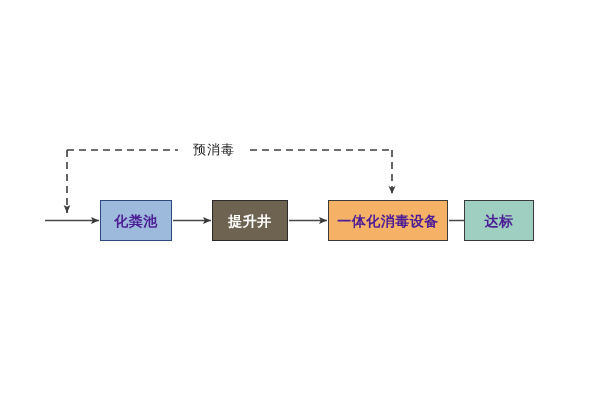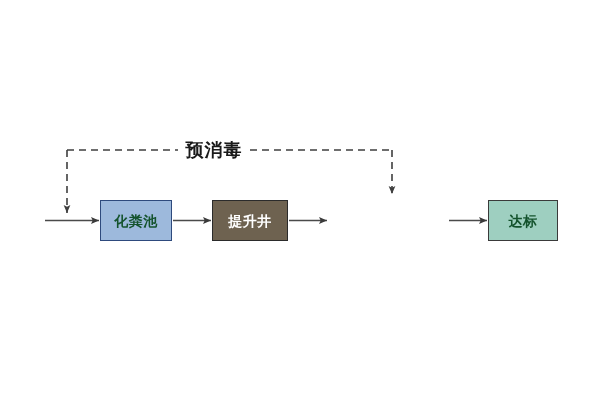--- a/index.html
+++ b/index.html
@@ -36,21 +36,21 @@
     justify-content: center;
     border-style: solid;
     border-width: 1.5px;
     z-index: 3;
   }
   .node-label {
     font-weight: bold;
     font-size: 14px;
     line-height: 1;
     letter-spacing: 0.5px;
-    color: #14532d;
+    color: #4c1d95;
     white-space: nowrap;
     user-select: none;
   }
   #node-septic-tank {
     left: 100px;  top: 200px;
     width: 72px;  height: 41px;
     background: #9DB9DC;
     border-color: #2E4A7D;
   }
   #node-lift-well {
@@ -60,41 +60,41 @@
     border-color: #2B2B2B;
   }
   #node-lift-well .node-label { color: #ffffff; }
   #node-disinfection-unit {
     left: 328px;  top: 200px;
     width: 120px; height: 41px;
     background: #F5B267;
     border-color: #3A3A3A;
   }
   #node-compliant {
-    left: 488px;  top: 200px;
+    left: 464px;  top: 200px;
     width: 70px;  height: 41px;
     background: #9ECFC0;
     border-color: #3A3A3A;
   }
   
   #recycle-label {
     position: absolute;
     left: 178px;
     top: 139px;
     width: 72px;
     height: 22px;
     display: flex;
     align-items: center;
     justify-content: center;
     background: #ffffff;
     z-index: 4;
   }
   #recycle-label .recycle-text {
-    font-weight: bold;
-    font-size: 18px;
+    font-weight: normal;
+    font-size: 13px;
     letter-spacing: 1px;
     color: #1a1a1a;
     white-space: nowrap;
     user-select: none;
   }
 </style>
 </head>
 <body>
 
 <div id="diagram-canvas">
@@ -127,20 +127,23 @@
   </svg>
 
   <div class="node" id="node-septic-tank">
     <span class="node-label">化粪池</span>
   </div>
 
   <div class="node" id="node-lift-well">
     <span class="node-label">提升井</span>
   </div>
 
+  <div class="node" id="node-disinfection-unit">
+    <span class="node-label">一体化消毒设备</span>
+  </div>
 
   <div class="node" id="node-compliant">
     <span class="node-label">达标</span>
   </div>
 
   <div id="recycle-label">
     <span class="recycle-text">预消毒</span>
   </div>
 
 </div>

